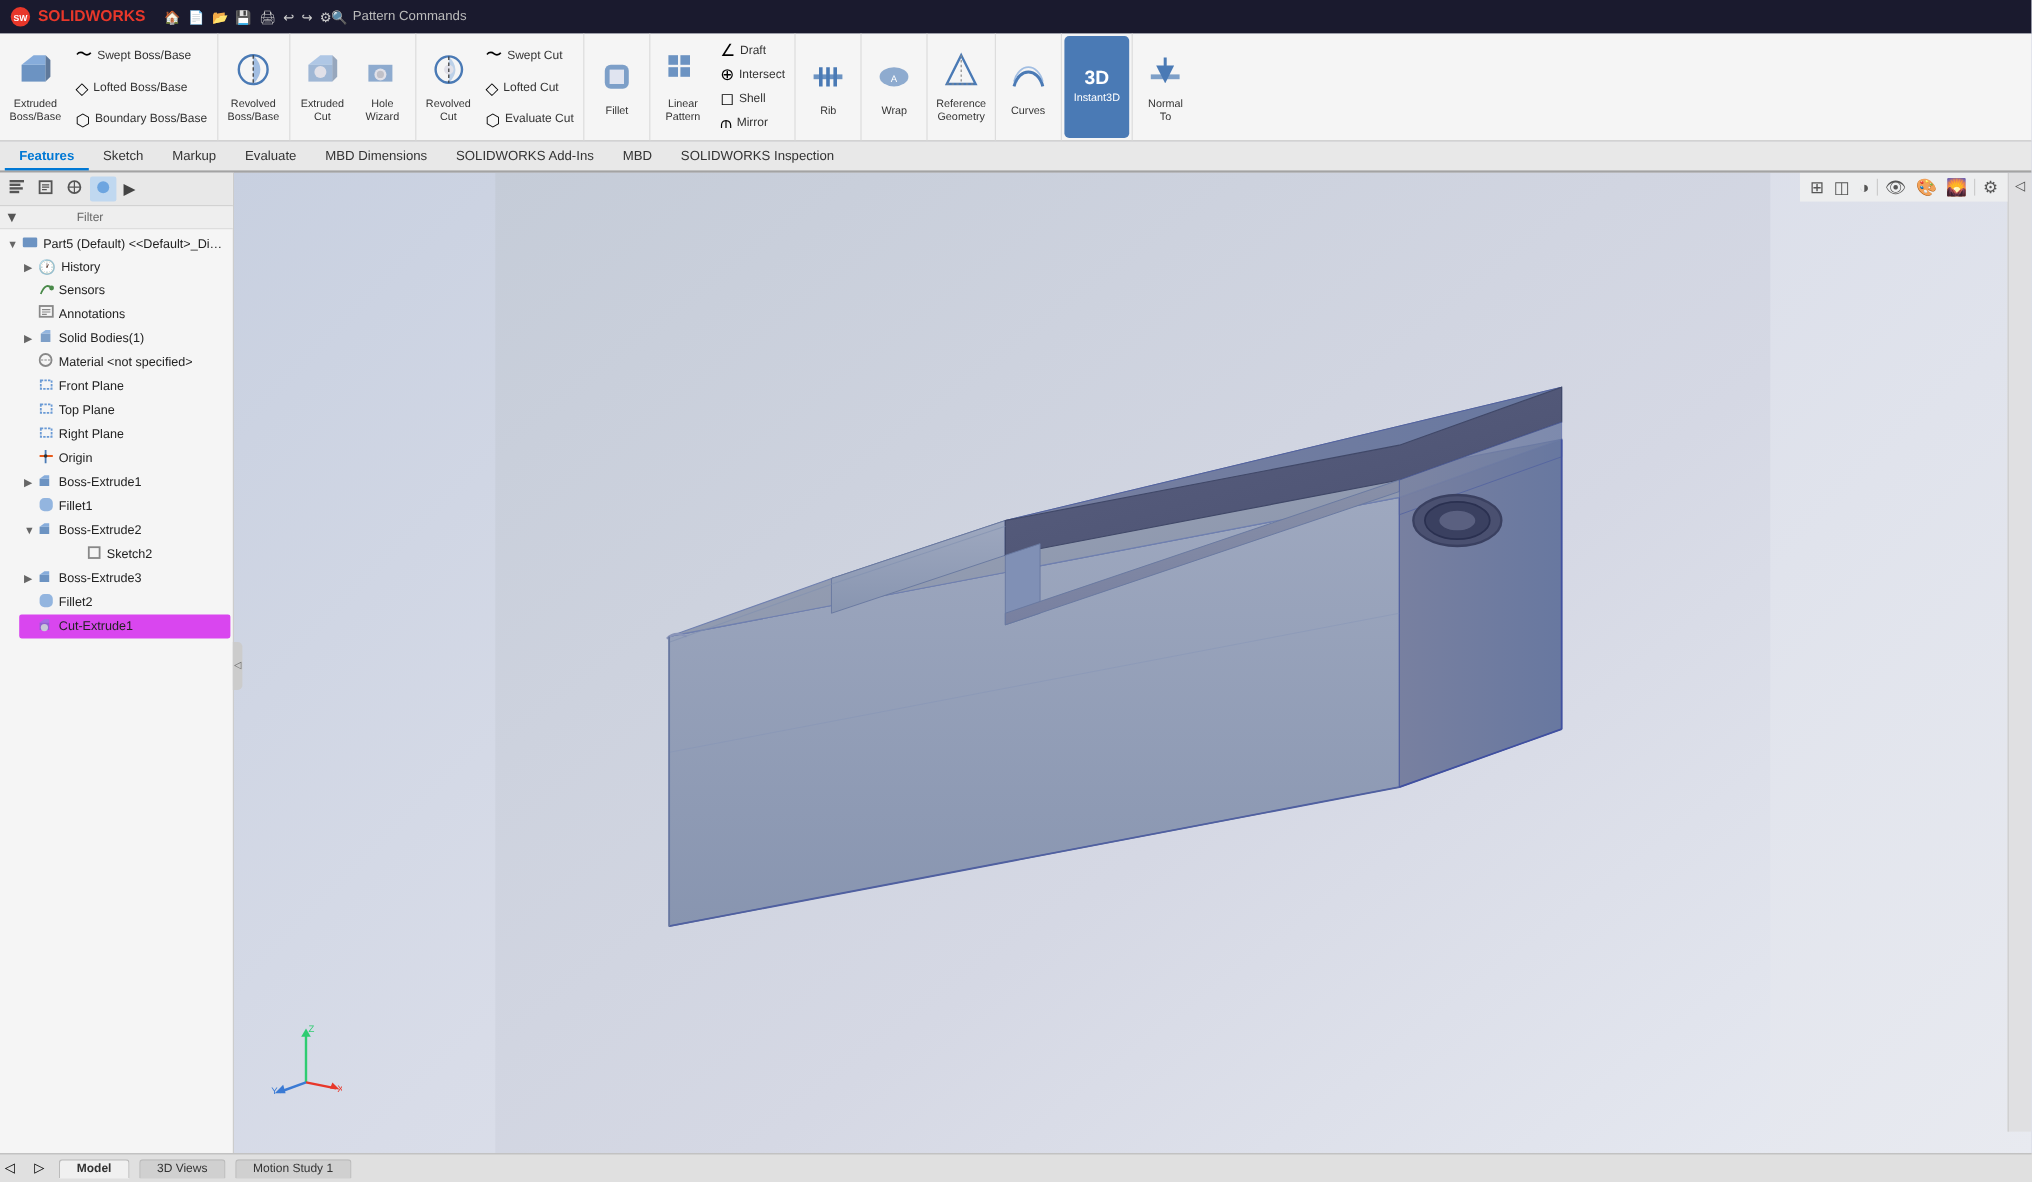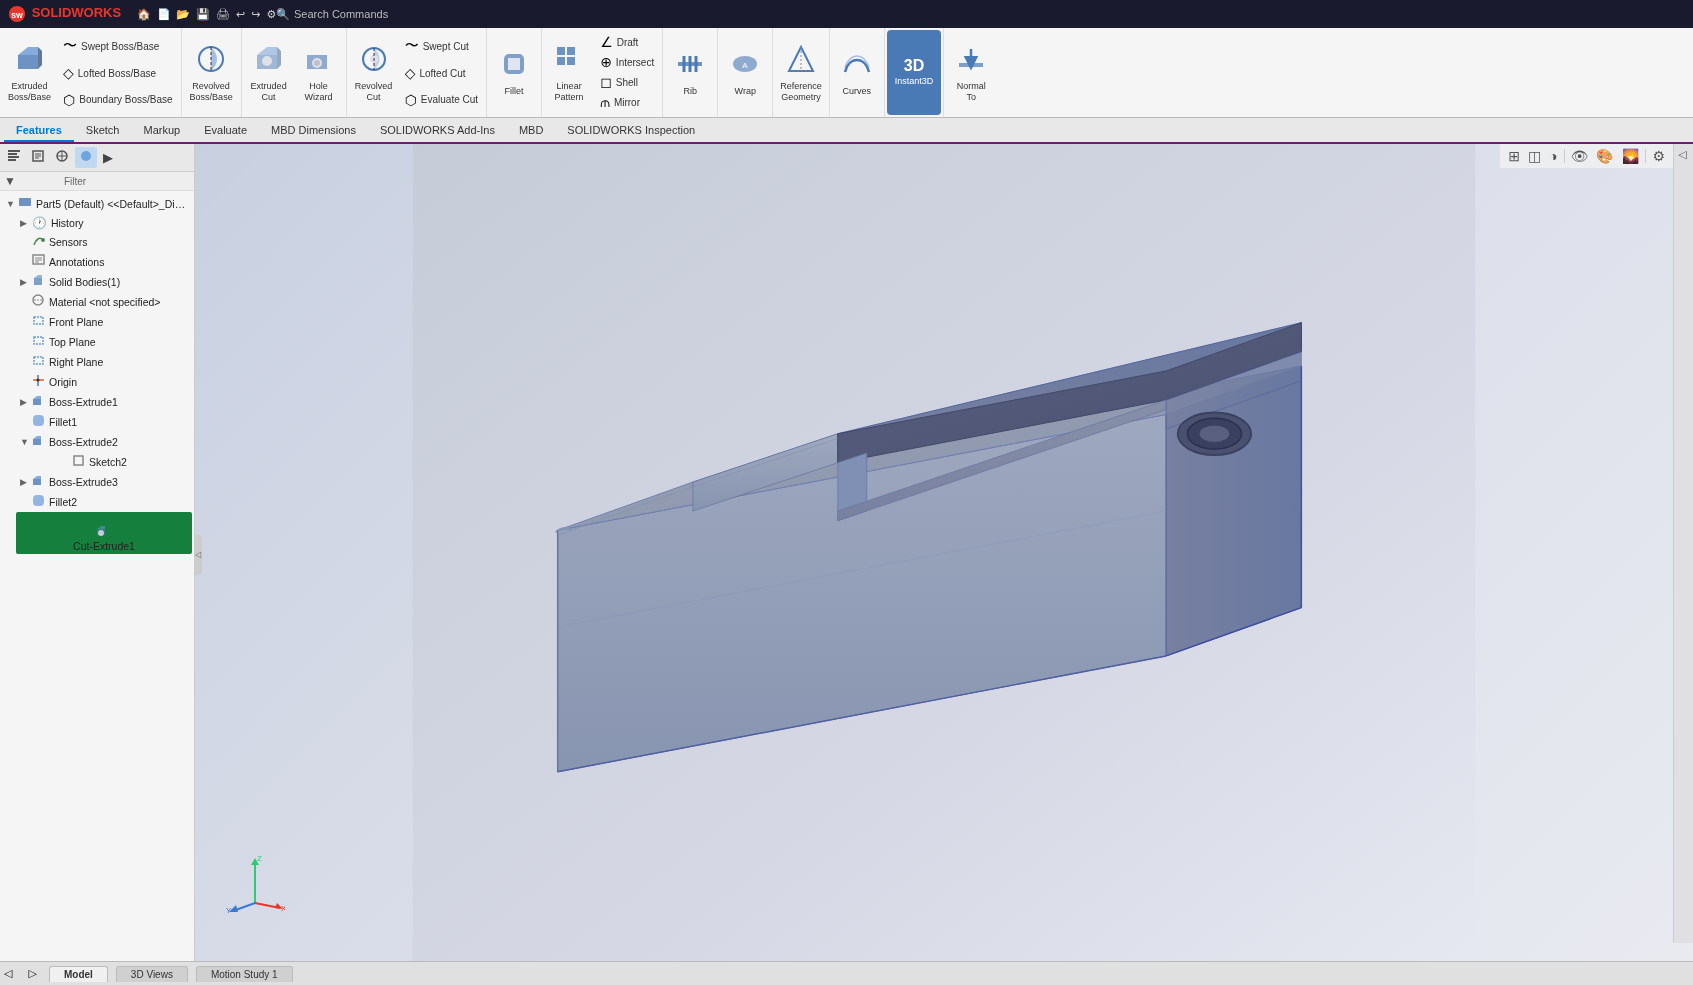--- a/index.html
+++ b/index.html
@@ -28,21 +28,21 @@
     .ribbon-row-btn {
       display: flex; align-items: center; padding: 2px 6px; cursor: pointer; border-radius: 2px; white-space: nowrap;
     }
     .ribbon-row-btn .rr-icon { font-size: 14px; margin-right: 4px; }
     .ribbon-row-btn .rr-label { font-size: 10px; color: #333; }
 
     .ribbon-section { display: flex; align-items: stretch; border-right: 1px solid #ddd; padding: 2px; }
 
     
     #tab-bar {
-      display: flex; align-items: center; background: #e8e8e8; border-bottom: 2px solid #701a75; height: 26px; padding: 0 4px;
+      display: flex; align-items: center; background: #e8e8e8; border-bottom: 2px solid #a3a3a3; height: 26px; padding: 0 4px;
     }
     .tab-item {
       padding: 4px 12px; font-size: 11px; cursor: pointer; color: #333; border-bottom: 2px solid transparent; margin-bottom: -2px;
     }
     .tab-item.active { border-bottom: 2px solid #0078d4; color: #0078d4; font-weight: bold; }
     .vt-icon { font-size: 14px; color: #555; cursor: pointer; padding: 2px; }
 
     
     #main-area {
       display: flex; height: calc(985px - 28px - 88px - 26px - 22px); position: relative;
@@ -55,21 +55,21 @@
     #panel-toolbar {
       display: flex; align-items: center; padding: 3px; background: #e8e8e8; border-bottom: 1px solid #ccc; gap: 2px;
     }
     .pt-icon { font-size: 13px; color: #444; cursor: pointer; padding: 2px 4px; border-radius: 2px; }
     .pt-icon.active { background: #c0d8f0; }
 
     #feature-tree { flex: 1; overflow-y: auto; padding: 2px; }
     .tree-item {
       display: flex; align-items: center; padding: 2px 4px; cursor: pointer; border-radius: 2px; font-size: 11px; color: #222;
     }
-    .tree-item.selected { background: #15803d; flex-direction: column; }
+    .tree-item.selected { background: #d946ef; }
     .tree-item .expand-arrow { width: 12px; font-size: 9px; color: #666; flex-shrink: 0; }
     .tree-item .item-icon { margin-right: 4px; font-size: 12px; flex-shrink: 0; }
     .tree-item .item-label { font-size: 10.5px; white-space: nowrap; overflow: hidden; text-overflow: ellipsis; }
     .tree-item-indent { margin-left: 14px; }
     .tree-item-indent2 { margin-left: 28px; }
 
     
     #collapse-handle {
       position: absolute; right: -8px; top: 50%; transform: translateY(-50%);
       width: 8px; height: 40px; background: #ccc; cursor: pointer; border-radius: 0 4px 4px 0;
@@ -130,21 +130,21 @@
     <span style="color:#ccc;cursor:pointer;">📄</span>
     <span style="color:#ccc;cursor:pointer;">📂</span>
     <span style="color:#ccc;cursor:pointer;">💾</span>
     <span style="color:#ccc;cursor:pointer;">🖨</span>
     <span style="color:#ccc;cursor:pointer;">↩</span>
     <span style="color:#ccc;cursor:pointer;">↪</span>
     <span style="color:#ccc;cursor:pointer;">⚙</span>
   </div>
   <div class="search-area">
     <span style="margin-right:4px;">🔍</span>
-    <span style="cursor:text;color:#bbb;">Search Commands</span>
+    <span style="cursor:text;color:#bbb;">Pattern Commands</span>
   </div>
 </div>
 
 <div id="ribbon">
 
   <div class="ribbon-section">
     <div class="ribbon-btn" style="min-width:55px;">
       <div class="btn-icon">
         <svg width="32" height="32" viewBox="0 0 32 32">
           <rect x="4" y="12" width="20" height="14" fill="#4a7ab5" opacity="0.8"></rect>

